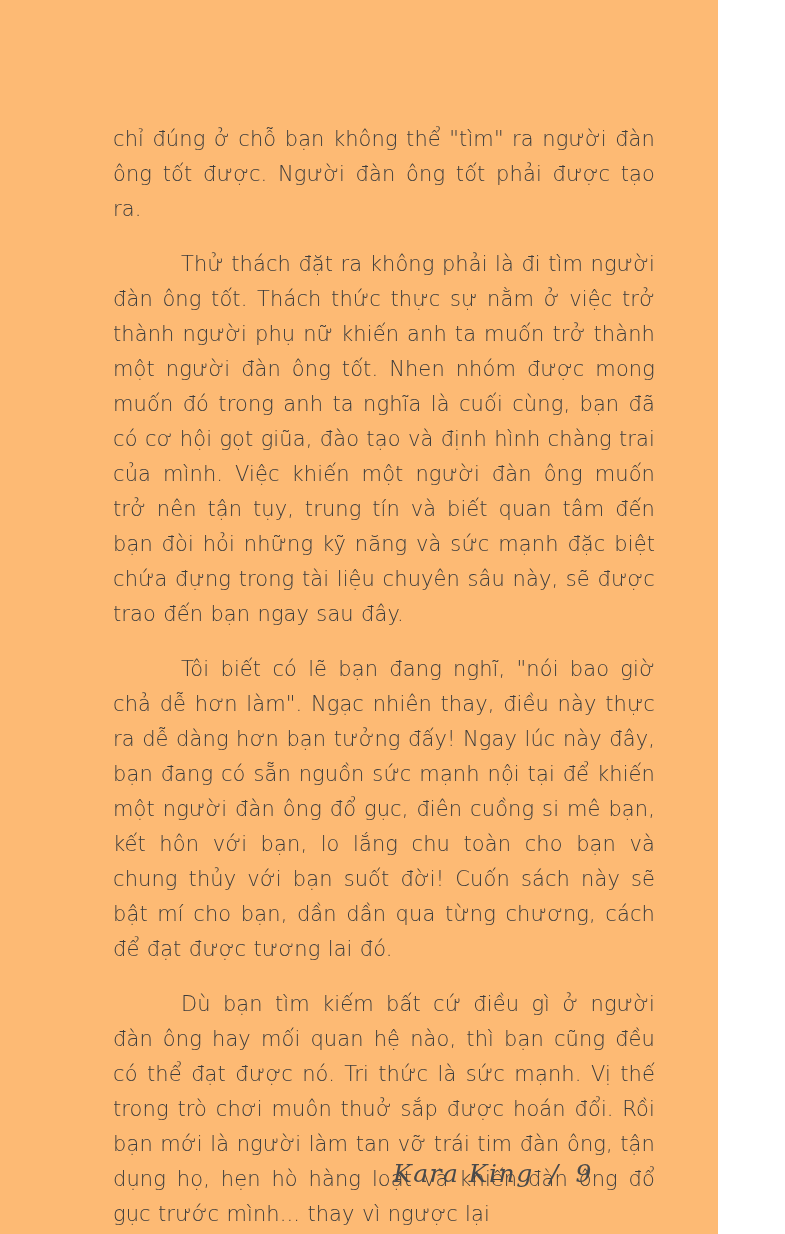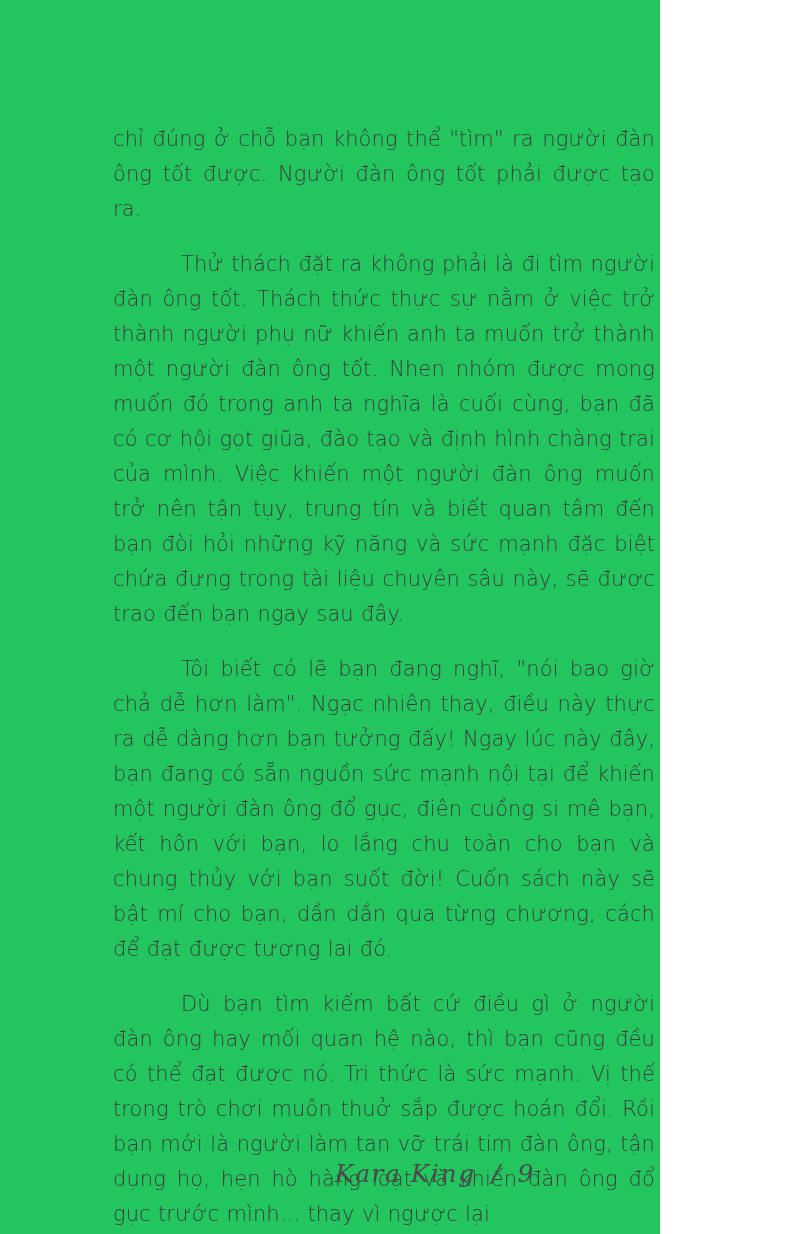--- a/index.html
+++ b/index.html
@@ -2,23 +2,23 @@
 <html><head>
 <meta charset="utf-8">
 <style>
   html, body {
     margin: 0;
     padding: 0;
     background: #ffffff;
   }
   .page {
     position: relative;
-    width: 660px;
+    width: 718px;
     height: 1234px;
-    background: #22c55e;
+    background: #fdba74;
     overflow: hidden;
     font-family: "DejaVu Sans", sans-serif;
   }
   .text-block {
     position: absolute;
     left: 113px;
     top: 122px;
     width: 542px;
   }
   .para {

